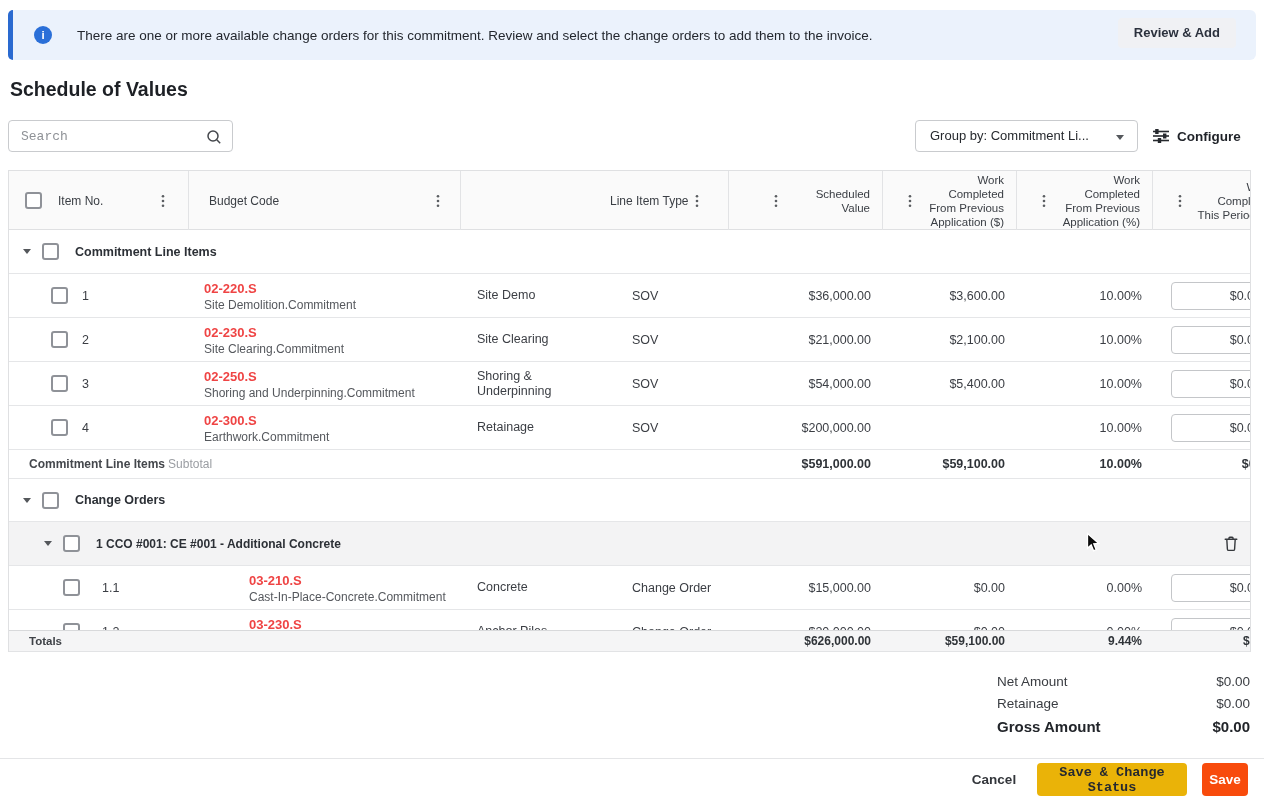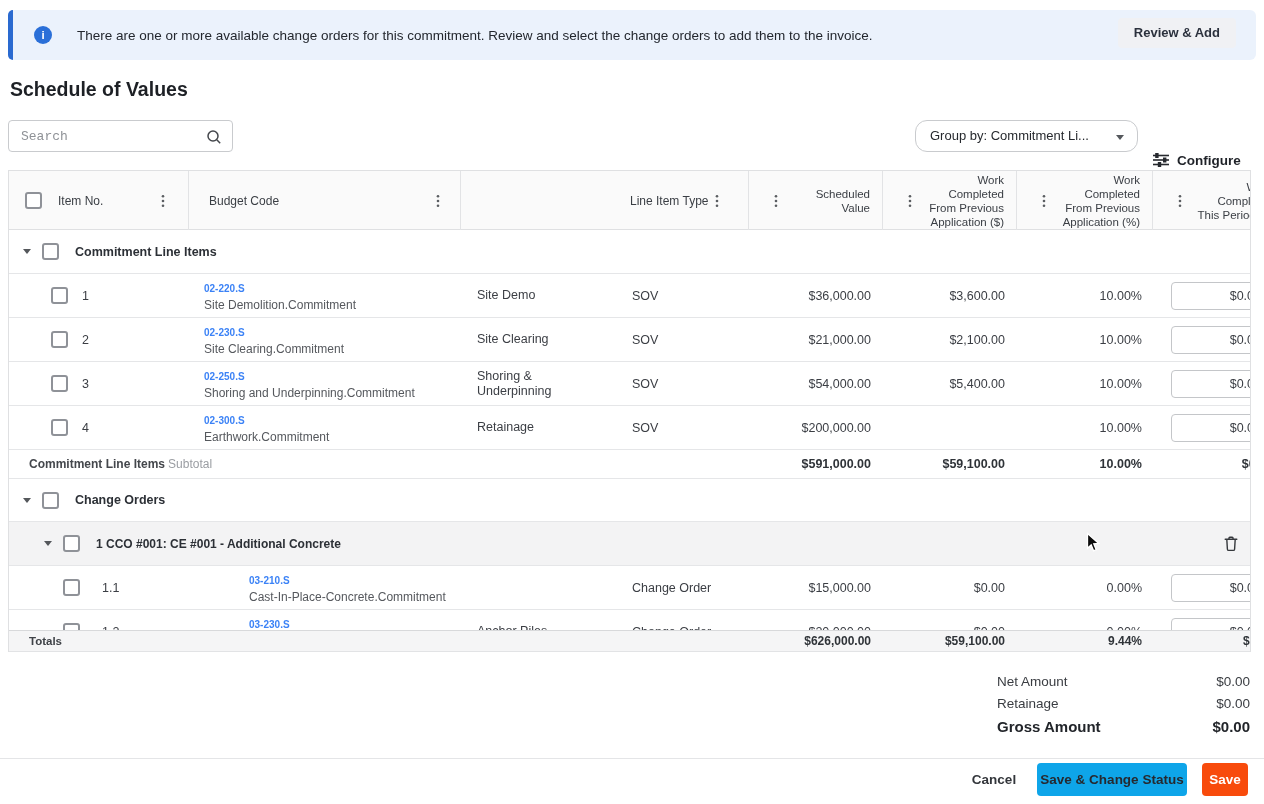--- a/index.html
+++ b/index.html
@@ -12,33 +12,33 @@
   .banner-text { position:absolute; left:69px; top:18px; font-size:13.5px; color:#23272e; }
   .banner-btn { position:absolute; right:20px; top:8px; height:30px; padding:0 16px; background:#f0f1f4; border:none; border-radius:4px; font-size:13px; font-weight:700; color:#2b313d; line-height:30px; font-family:"Liberation Sans",sans-serif; }
 
   .page-title { position:absolute; left:10px; top:78px; font-size:19.5px; font-weight:700; color:#1d2025; }
 
   
   .search { position:absolute; left:8px; top:120px; width:225px; height:32px; border:1px solid #c9cbce; border-radius:4px; background:#fff; }
   .search input { position:absolute; left:0; top:0; width:100%; height:100%; border:none; outline:none; background:transparent; padding:0 34px 0 12px; font-size:13px; color:#26292e; font-family:Liberation Mono, monospace; }
   .search input::placeholder { color:#8e9196; }
   .search svg { position:absolute; right:10px; top:8px; }
-  .groupby { position:absolute; left:915px; top:120px; width:223px; height:32px; border:1px solid #c9cbce; border-radius:12px; background:#fff; font-size:13px; color:#26292e; line-height:30px; padding-left:14px; }
+  .groupby { position:absolute; left:915px; top:120px; width:223px; height:32px; border:1px solid #c9cbce; border-radius:4px; background:#fff; font-size:13px; color:#26292e; line-height:30px; padding-left:14px; }
   .caret { position:absolute; right:13px; top:14px; width:0; height:0; border-left:4.5px solid transparent; border-right:4.5px solid transparent; border-top:5px solid #55585c; }
-  .configure { position:absolute; left:1152px; top:127px; display:flex; align-items:center; gap:7px;margin-top:24px; }
+  .configure { position:absolute; left:1152px; top:127px; display:flex; align-items:center; gap:7px; }
   .configure .cfg-label { font-size:13.5px; font-weight:700; color:#1f2228; }
 
   
   .table { position:absolute; left:8px; top:170px; width:1243px; height:482px; border-left:1px solid #dfe0e2; border-right:1px solid #dfe0e2; border-top:1px solid #dfe0e2; overflow:hidden; }
   .hrow { position:relative; width:1276px; height:59px; background:#fafafa; border-bottom:1px solid #dfe0e2; }
   .hcell { position:absolute; top:0; height:59px; border-right:1px solid #e2e3e5; display:flex; align-items:center; font-size:12px; color:#3a3e44; }
   .hc1 { left:0; width:180px; }
   .hc2 { left:180px; width:272px; padding-left:20px; }
   .hc3 { left:452px; width:157px; padding-left:16px; }
-  .hc4 { left:609px; width:131px; padding-left:12px; }
+  .hc4 { left:589px; width:131px; padding-left:12px; }
   .hc5 { left:740px; width:134px; }
   .hc6 { left:874px; width:134px; }
   .hc7 { left:1008px; width:136px; }
   .hc8 { left:1144px; width:132px; border-right:none; }
   .num-label { position:absolute; right:12px; top:50%; transform:translateY(-50%); text-align:right; line-height:14px; font-size:11.5px; white-space:pre-line; }
   .kebab { display:inline-block; line-height:0; }
   .kebab-r { margin-left:6px; }
   .kebab-abs1 { position:absolute; left:152px; top:23px; }
   .kebab-abs2 { position:absolute; left:247px; top:23px; }
   .kebab-left { position:absolute; left:25px; top:23px; }
@@ -56,21 +56,21 @@
 
   .row { position:relative; width:1276px; height:44px; background:#fff; border-bottom:1px solid #e5e6e8; }
   .cell { position:absolute; top:0; height:100%; display:flex; align-items:center; font-size:12.5px; color:#3b3e44; }
   .cell-item { left:0; width:180px; }
   .cell-item .checkbox { margin-left:42px; }
   .cell-item .itemno { margin-left:7px; width:0; white-space:nowrap; padding-left:7px; }
   .lvl2 .cell-item .checkbox { margin-left:54px; }
   .lvl2 .cell-item .itemno { padding-left:15px; }
   .cell-code { left:180px; width:272px; flex-direction:column; align-items:flex-start; justify-content:flex-start; padding:7px 0 0 15px; }
   .lvl2 .cell-code { padding-left:60px; }
-  .code-main { font-size:10px; font-weight:700; color:#3b82f6; line-height:15px; }
+  .code-main { font-size:13px; font-weight:700; color:#ef4444; line-height:15px; }
   .code-sub { font-size:12px; color:#55585d; line-height:15px; margin-top:2px; }
   .cell-desc { left:452px; width:145px; padding-left:16px; line-height:15px; }
   .cell-type { left:609px; width:131px; padding-left:14px; }
   .numcell { justify-content:flex-end; text-align:right; }
   .n1 { left:740px; width:122px; }
   .n2 { left:874px; width:122px; }
   .n3 { left:1008px; width:125px; }
   .bold { font-weight:700; color:#2f3338; }
   .period-input { position:absolute; left:1162px; top:8px; width:102px; height:28px; border:1px solid #c4c6c9; border-radius:4px; background:#fff; text-align:right; padding-right:11px; font-size:12.5px; color:#3b3e44; font-family:"Liberation Sans",sans-serif; }
   .n4 { left:1144px; width:120px; }
@@ -86,21 +86,21 @@
   .trash { position:absolute; left:1214px; top:13px; }
 
   
   .summary { position:absolute; left:997px; top:667px; width:253px; }
   .sline { display:flex; justify-content:space-between; height:22px; align-items:flex-end; font-size:13.5px; color:#3a3d42; }
   .sline.gross { font-size:15px; font-weight:700; color:#22252a; margin-top:2px; }
 
   
   .footer-line { position:absolute; left:0; top:758px; width:1264px; border-top:1px solid #e4e5e7; }
   .btn-cancel { position:absolute; left:965px; top:763px; width:58px; height:33px; background:none; border:none; font-size:13.5px; font-weight:700; color:#33363b; font-family:"Liberation Sans",sans-serif; }
-  .btn-scs { position:absolute; left:1037px; top:763px; width:150px; height:33px; background:#0ea5e9; border:none; border-radius:4px; font-size:13.5px; font-weight:700; color:#26292f; font-family:Liberation Sans, sans-serif; }
+  .btn-scs { position:absolute; left:1037px; top:763px; width:150px; height:33px; background:#eab308; border:none; border-radius:4px; font-size:13.5px; font-weight:700; color:#26292f; font-family:Liberation Mono, monospace; }
   .btn-save { position:absolute; left:1202px; top:763px; width:46px; height:33px; background:#f84b0c; border:none; border-radius:4px; font-size:13.5px; font-weight:700; color:#fff; font-family:"Liberation Sans",sans-serif; }
 
   .cursor { position:absolute; left:1086px; top:532px; z-index:20; }
 </style>
 </head>
 <body>
 
 <div class="banner">
   <div class="banner-bar"></div>
   <div class="info-icon">i</div>
@@ -307,20 +307,21 @@
 
   <div class="row lvl2">
     <div class="cell cell-item">
         <span class="checkbox"></span>
         <span class="itemno">1.1</span>
       </div>
     <div class="cell cell-code">
         <span class="code-main">03-210.S</span>
         <span class="code-sub">Cast-In-Place-Concrete.Commitment</span>
       </div>
+    <div class="cell cell-desc">Concrete</div>
     <div class="cell cell-type">Change Order</div>
     <div class="cell numcell n1">$15,000.00</div>
     <div class="cell numcell n2">$0.00</div>
     <div class="cell numcell n3">0.00%</div>
     <input class="period-input" value="$0.00" style="">
   </div>
 
   <div class="row lvl2">
     <div class="cell cell-item">
         <span class="checkbox"></span>

